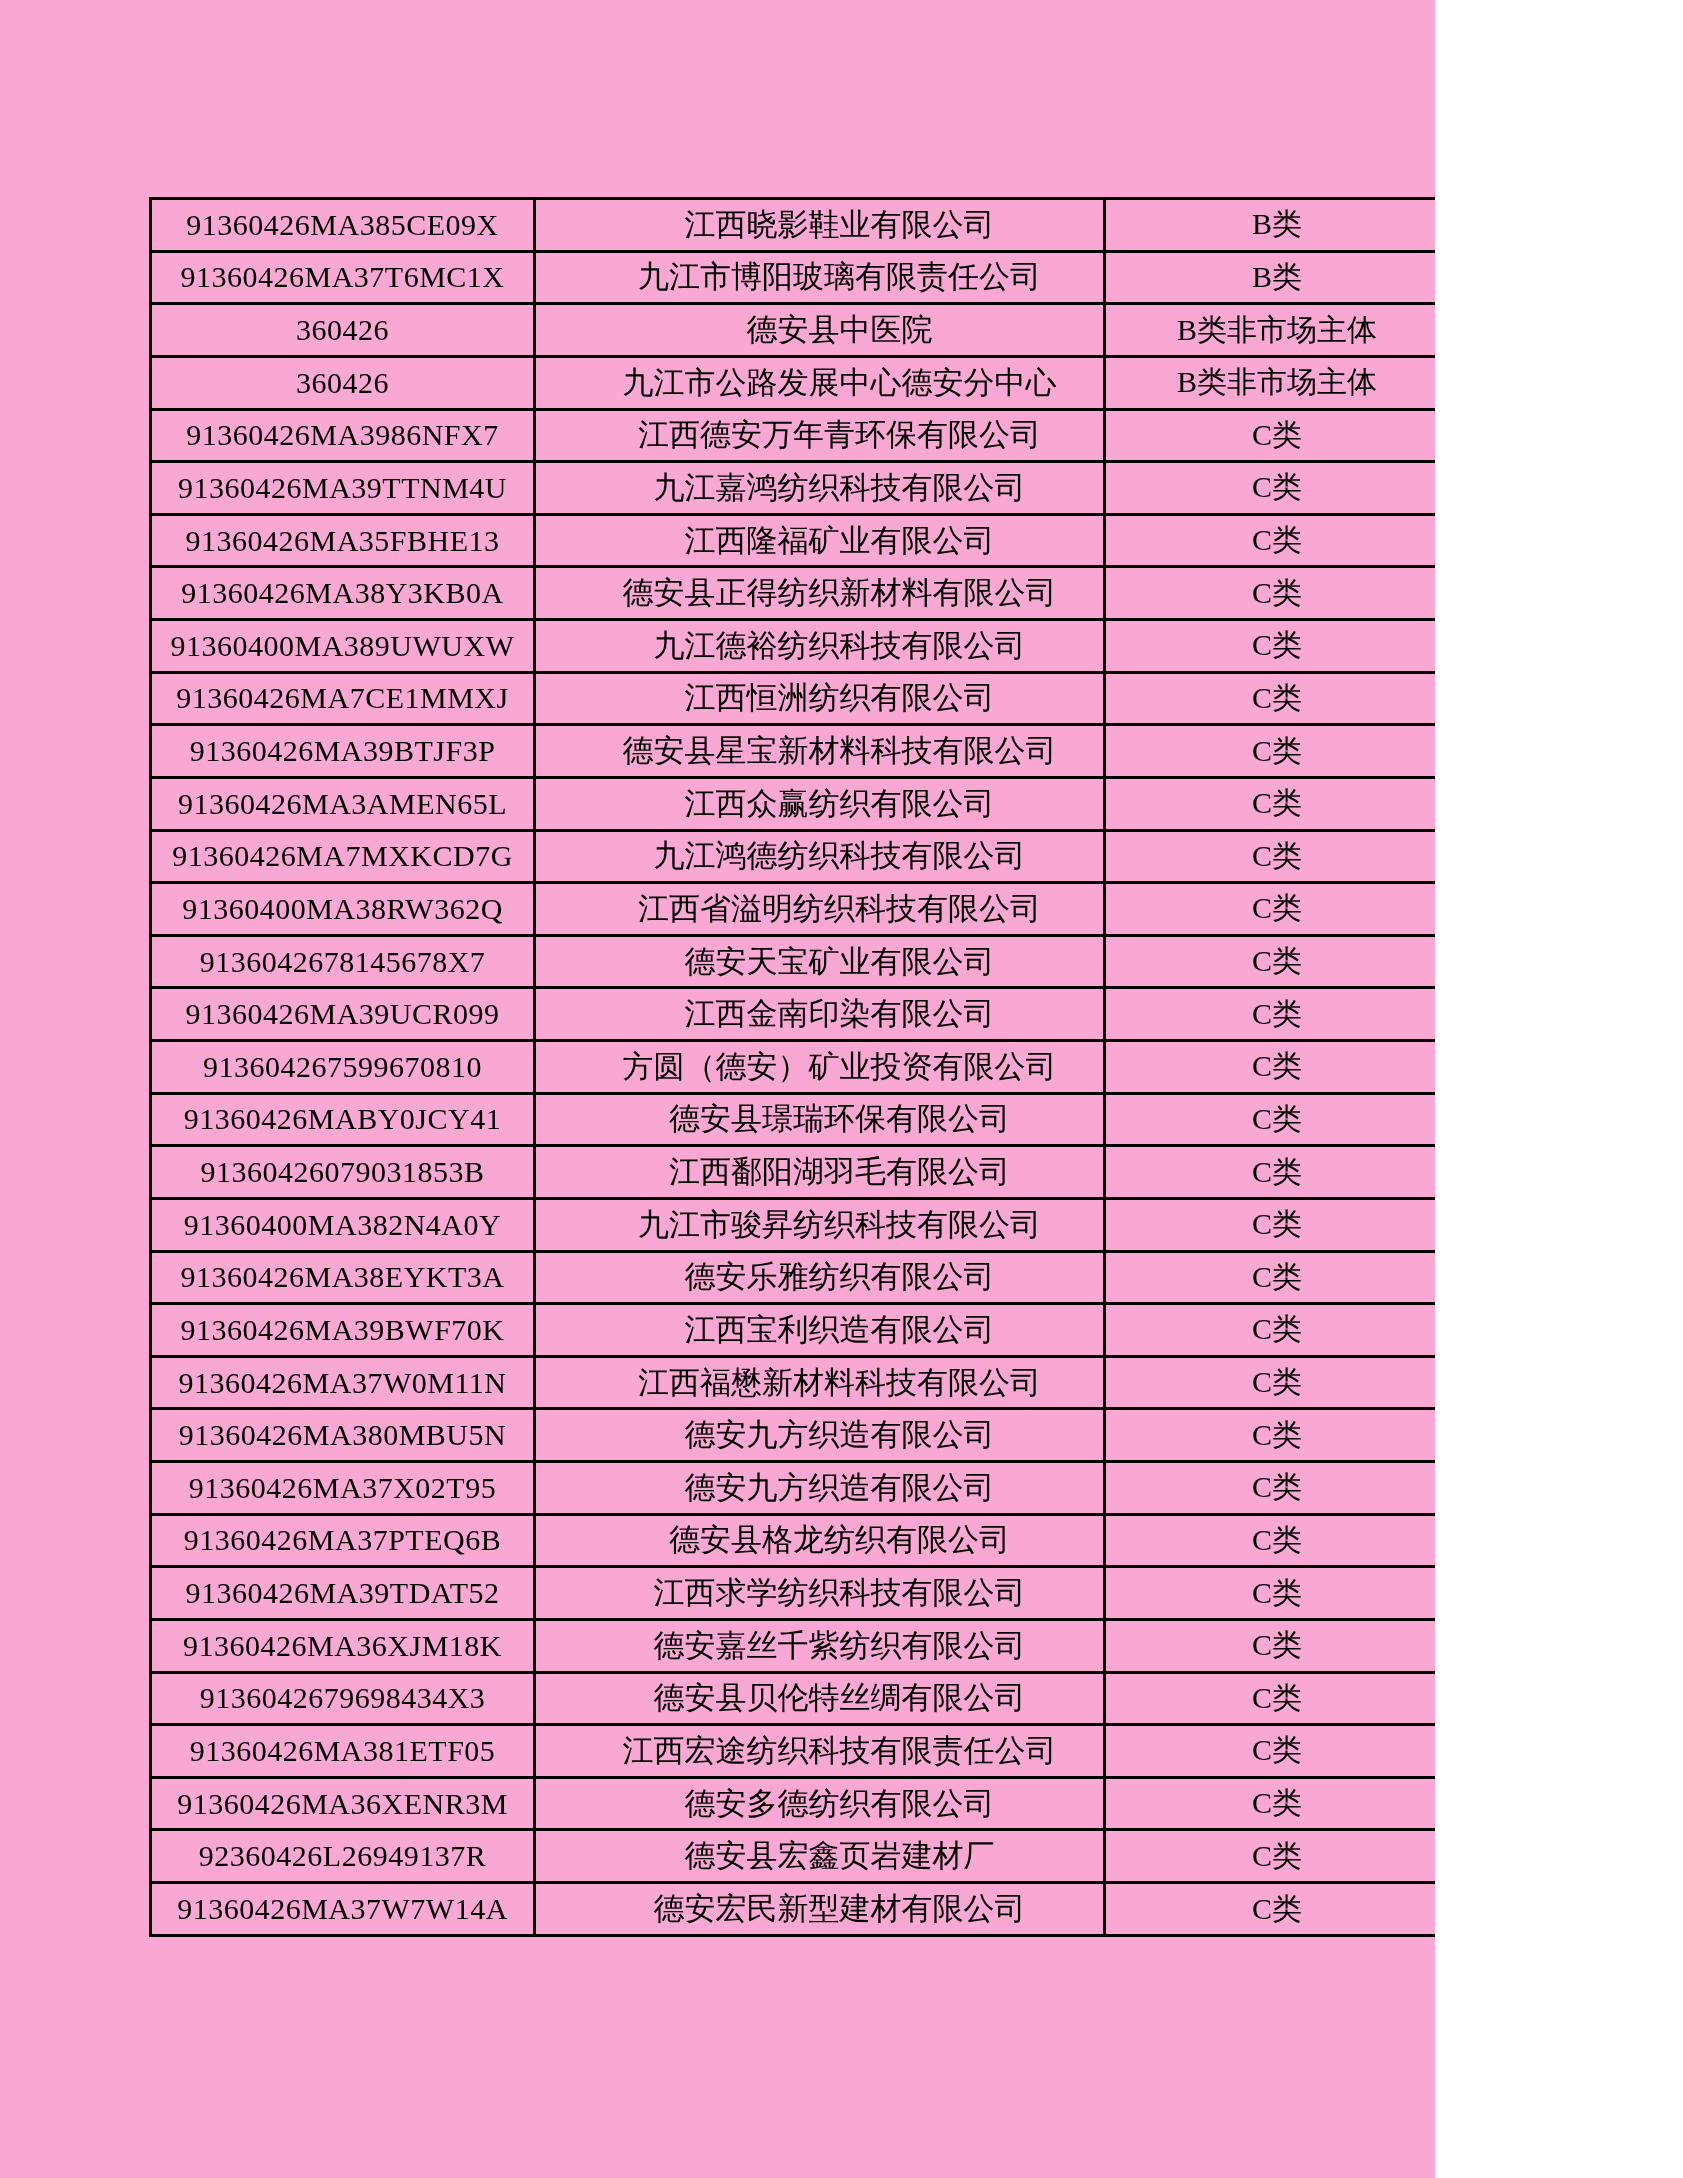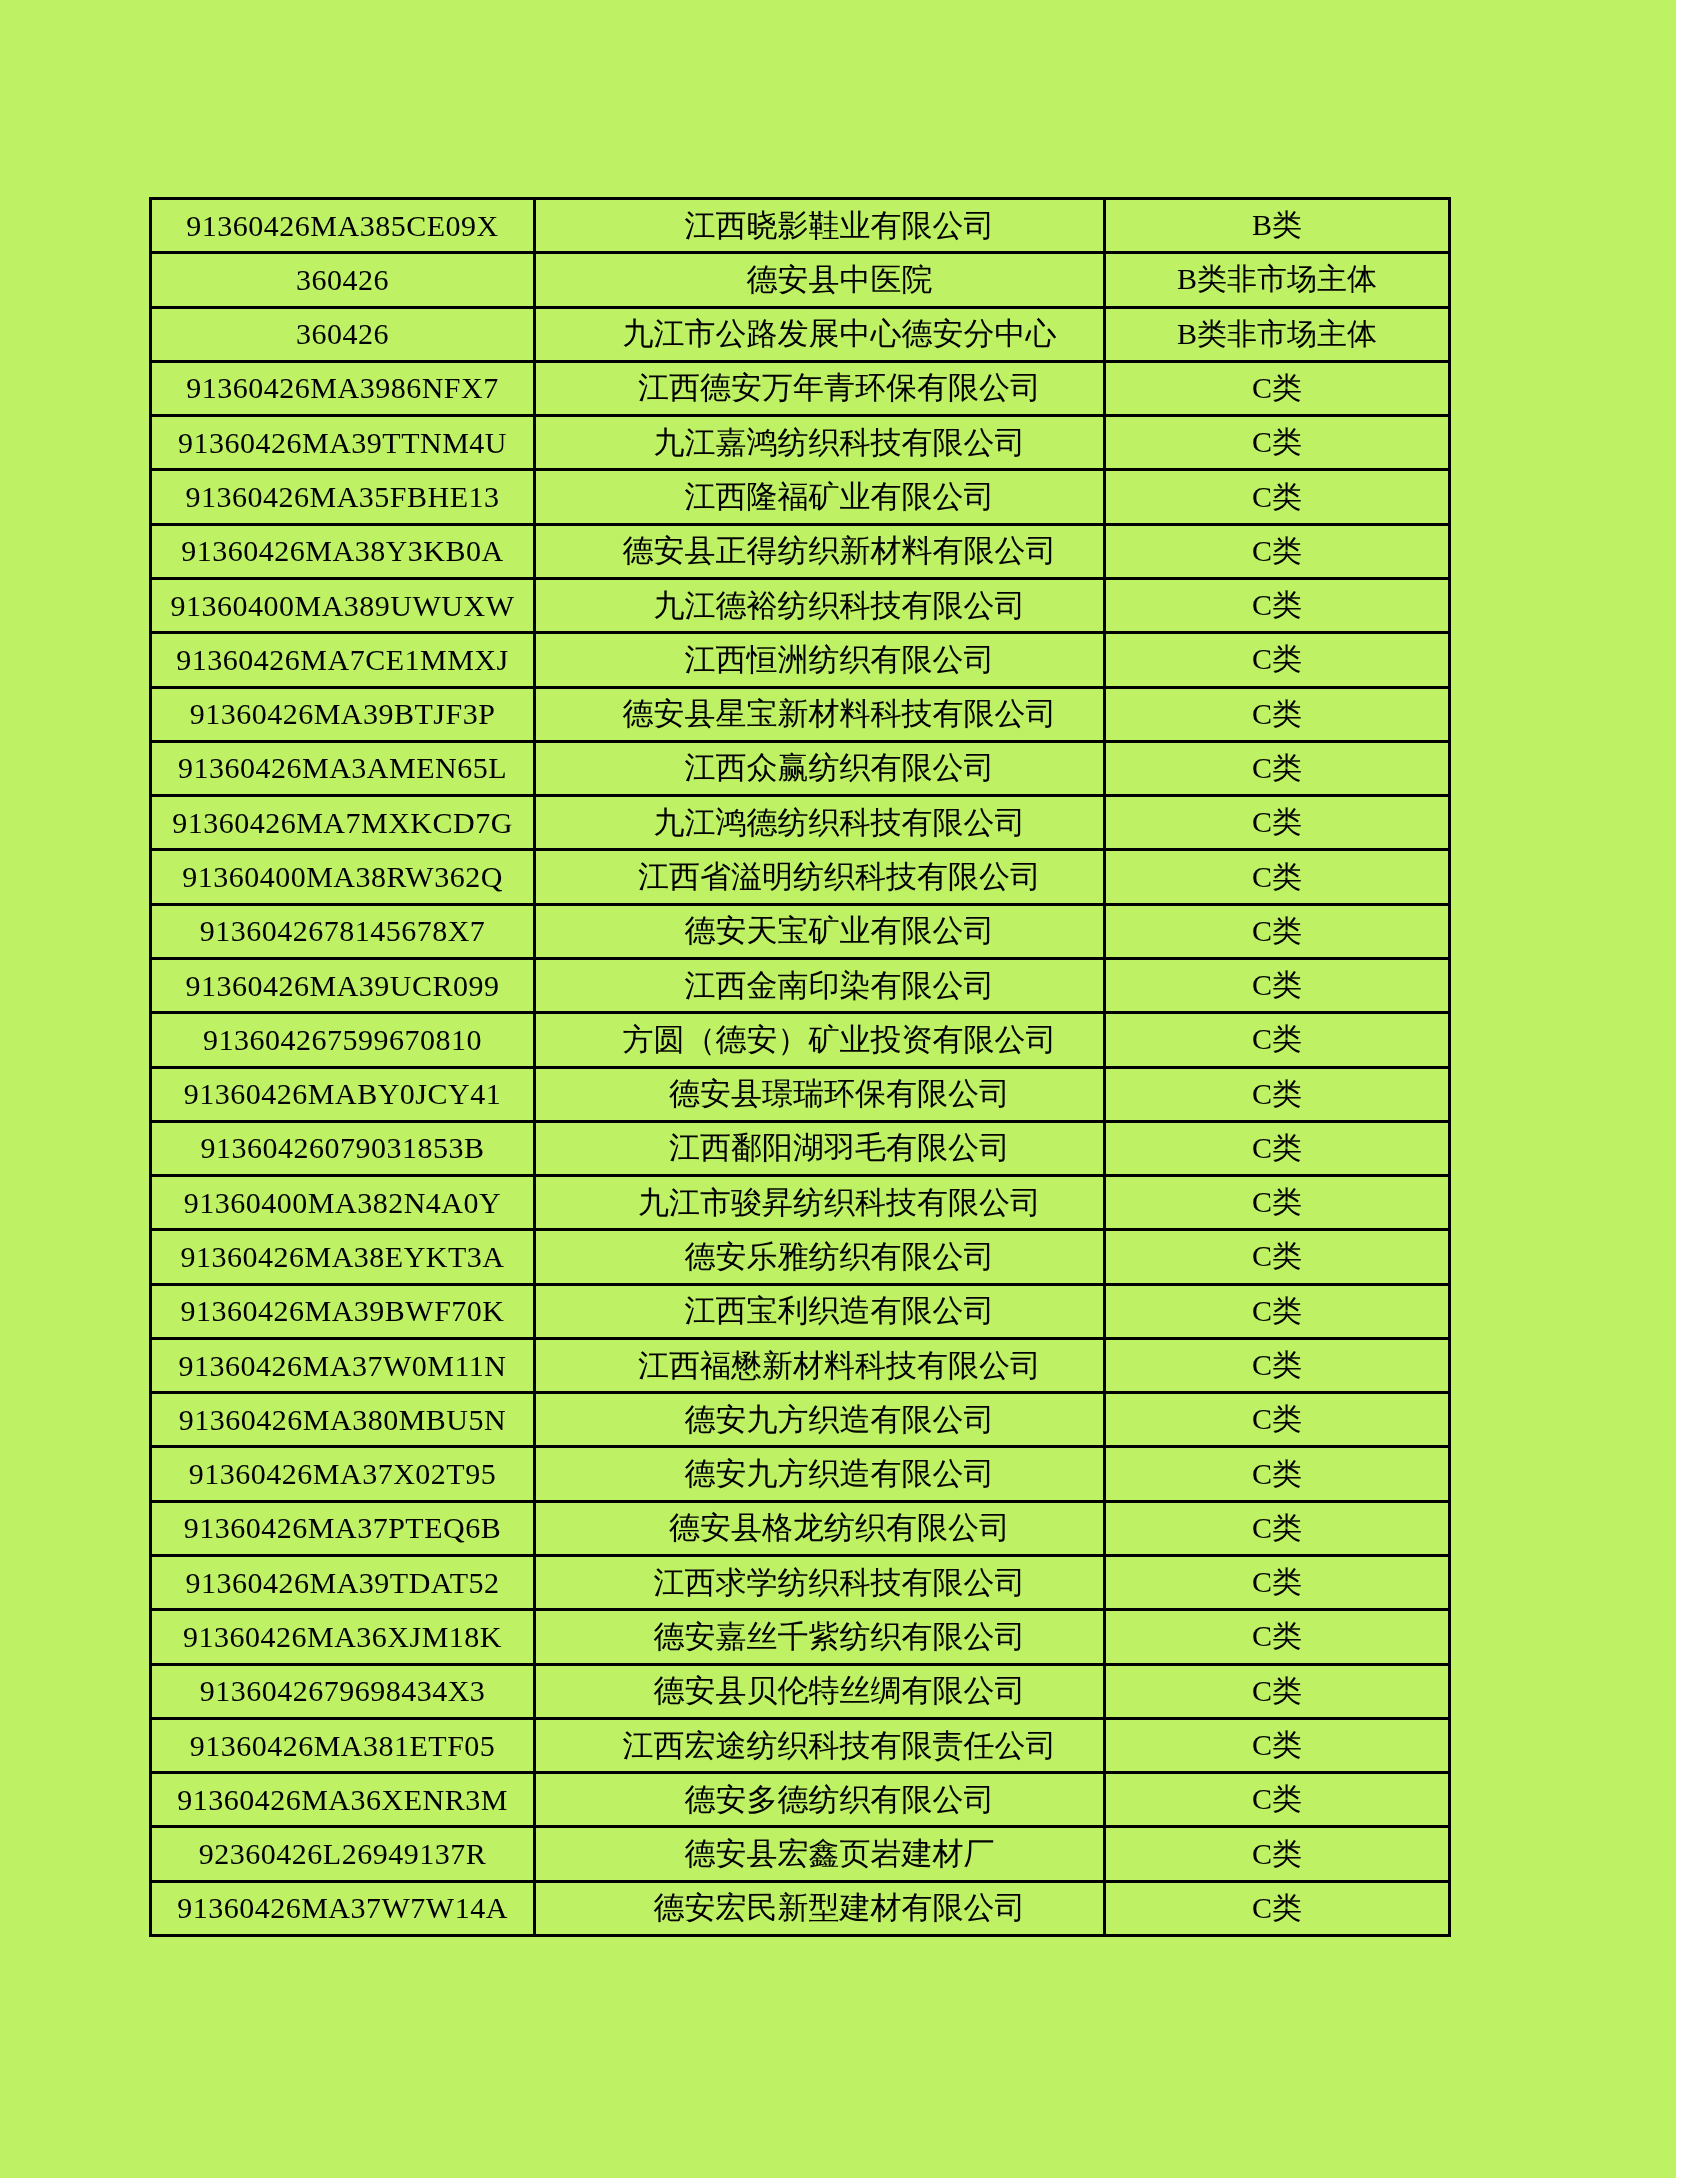--- a/index.html
+++ b/index.html
@@ -2,23 +2,23 @@
 <html><head>
 <meta charset="utf-8">
 <style>
   html, body {
     margin: 0;
     padding: 0;
     background: #ffffff;
   }
   .page {
     position: relative;
-    width: 1676px;
+    width: 1435px;
     height: 2178px;
-    background: #bef264;
+    background: #f9a8d4;
     font-family: "Liberation Serif", "DejaVu Serif", serif;
     color: #000000;
     overflow: hidden;
   }
   table.data-table {
     position: absolute;
     left: 149px;
     top: 197px;
     width: 1299px;
     height: 1740px;
@@ -68,20 +68,29 @@
         <tr>
     <td class="code-cell">91360426MA385CE09X</td>
     <td class="name-cell">
       <div class="center-wrap">
         <span class="nowrap">江西晓影鞋业有限公司</span>
       </div>
     </td>
     <td class="cat-cell">B类</td>
   </tr>
         <tr>
+    <td class="code-cell">91360426MA37T6MC1X</td>
+    <td class="name-cell">
+      <div class="center-wrap">
+        <span class="nowrap">九江市博阳玻璃有限责任公司</span>
+      </div>
+    </td>
+    <td class="cat-cell">B类</td>
+  </tr>
+        <tr>
     <td class="code-cell">360426</td>
     <td class="name-cell">
       <div class="center-wrap">
         <span class="nowrap">德安县中医院</span>
       </div>
     </td>
     <td class="cat-cell">B类非市场主体</td>
   </tr>
         <tr>
     <td class="code-cell">360426</td>

